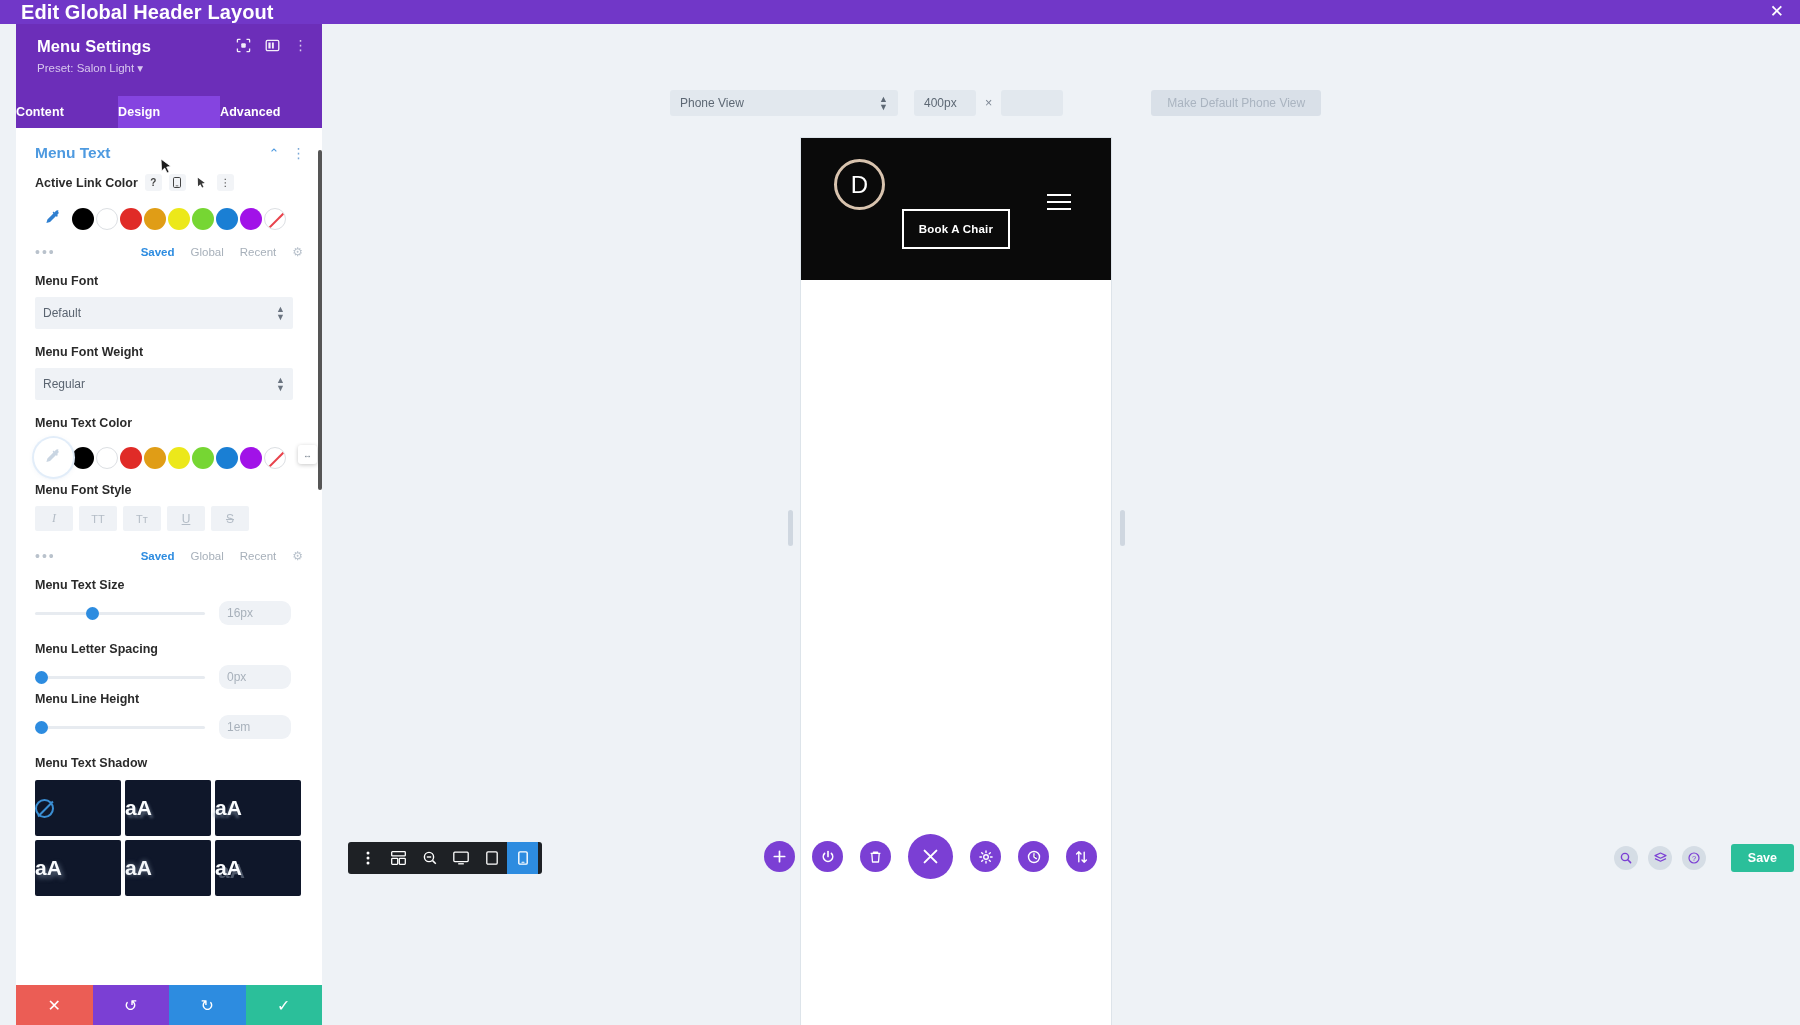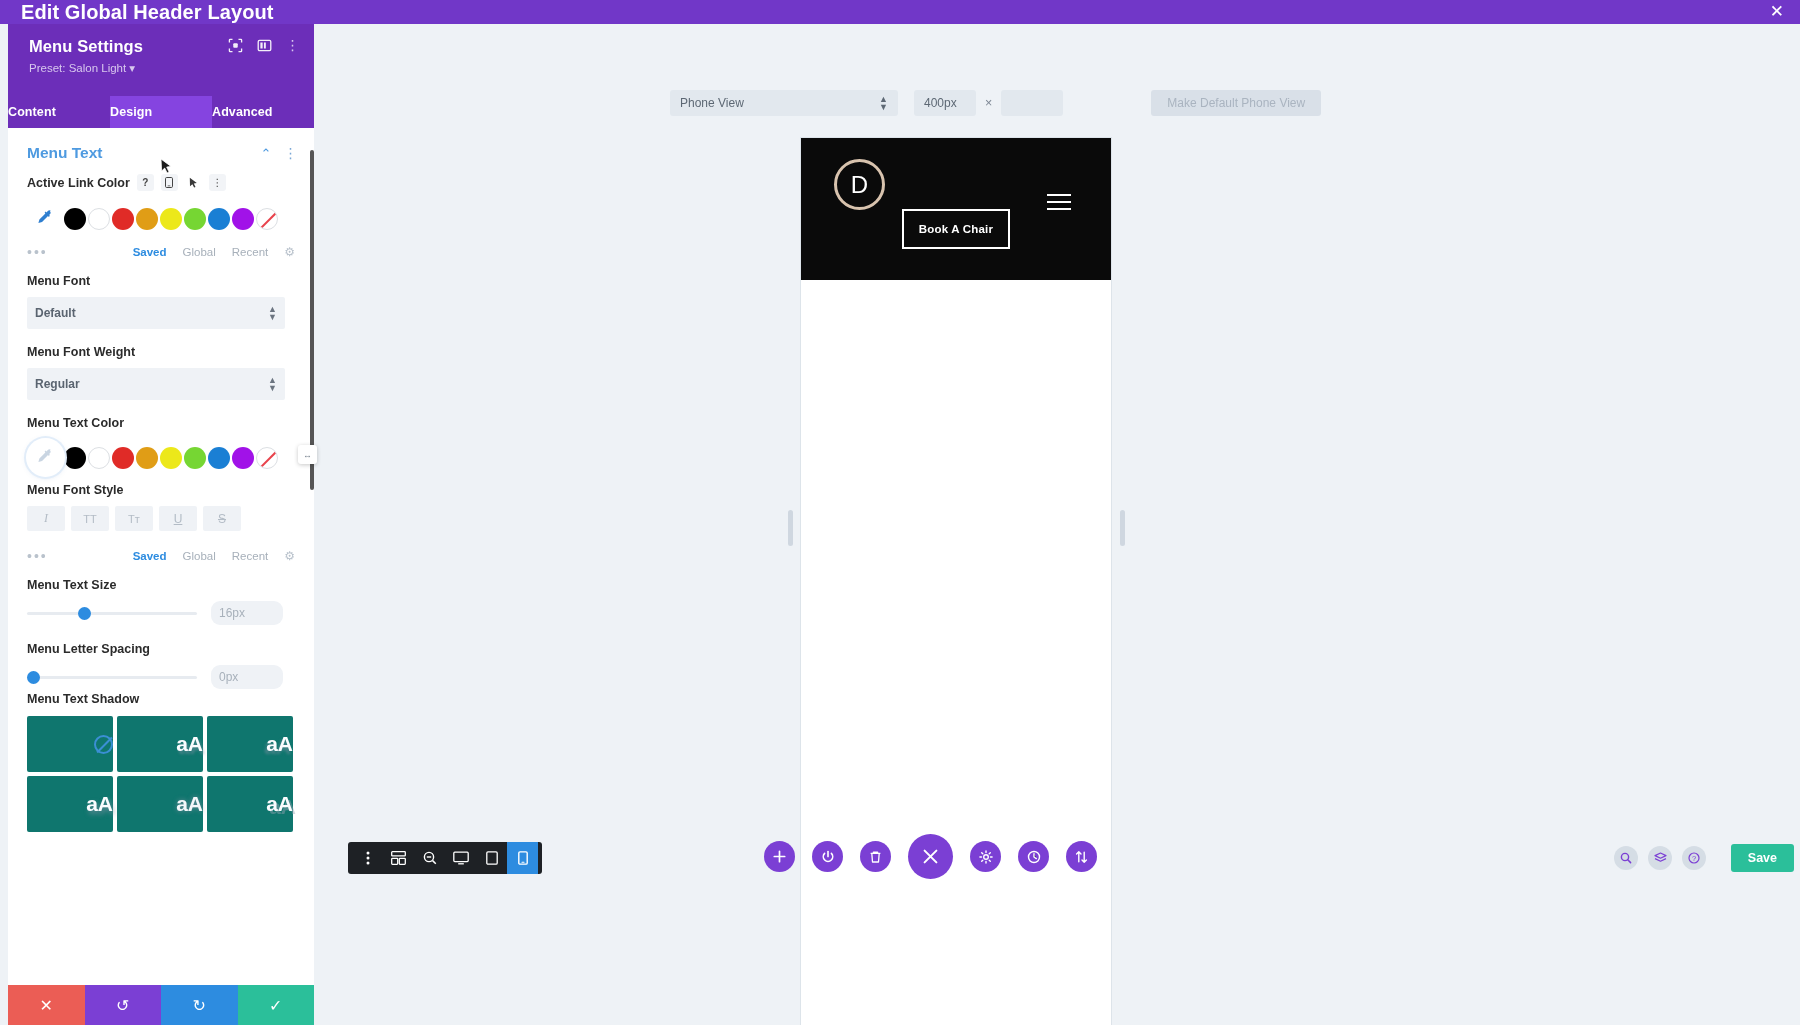--- a/index.html
+++ b/index.html
@@ -20,21 +20,21 @@
     margin-left: 21px; letter-spacing: .1px;
   }
   .titlebar .closex {
     position: absolute; right: 16px; top: 1px;
     color: #ffffff; font-size: 17px; line-height: 22px; cursor: pointer;
     font-weight: 300;
   }
 
   
   .panel {
-    position: absolute; top: 24px; left: 8px; width: 306px; height: 1001px;
+    position: absolute; top: 24px; left: 16px; width: 306px; height: 1001px;
     background: #ffffff; display: flex; flex-direction: column;
   }
   .panel-head { background: #6c2eb9; padding: 13px 0 0 0; position: relative; height: 72px; }
   .panel-head .h1 {
     color: #fff; font-size: 16.5px; font-weight: 700; margin-left: 21px; letter-spacing: .1px;
   }
   .panel-head .preset {
     color: #d8c7ee; font-size: 11.5px; margin-left: 21px; margin-top: 5px; cursor: pointer;
   }
   .panel-head .hicons {
@@ -98,21 +98,21 @@
   .meta-row { display: flex; align-items: center; padding: 0 19px; margin-bottom: 14px; }
   .meta-dots { color: #b9c2cc; font-size: 14px; letter-spacing: 2px; flex: 1; cursor: pointer; }
   .meta-link { font-size: 11.5px; margin-left: 16px; cursor: pointer; }
   .meta-link.on { color: #2d8ce0; font-weight: 700; }
   .meta-link.off { color: #a7b0ba; }
   .gear { margin-left: 16px; color: #b9c2cc; font-size: 12px; cursor:pointer; }
 
   .select {
     width: 258px; height: 25px; background: #eff2f6; border: none; border-radius: 2px;
     font-size: 12px; color: #5a6470; padding: 16px 8px; position: relative;
-    display: flex; align-items: center; cursor: pointer; font-weight: bold;
+    display: flex; align-items: center; cursor: pointer;
   }
   .select .arrows { position: absolute; right: 8px; font-size: 9px; color: #6b7480; line-height: 8px; }
 
   .style-row { display: flex; gap: 6px; }
   .style-btn {
     width: 38px; height: 25px; background: #eff2f6; border-radius: 2px;
     display: flex; align-items: center; justify-content: center;
     font-size: 12px; color: #b3bcc6; cursor: pointer;
   }
 
@@ -126,22 +126,22 @@
     background: #2d8ce0; cursor: pointer;
   }
   .numbox {
     width: 72px; height: 24px; background: #eff2f6; border-radius: 9px;
     margin-left: 14px; font-size: 12px; color: #a8b1bb; padding: 0 8px;
     display: flex; align-items: center; border: none;
   }
 
   .shadow-grid { display: grid; grid-template-columns: repeat(3, 86px); gap: 4px; padding: 0 19px; }
   .shadow-tile {
-    height: 56px; background: #0f766e; border-radius: 2px;
-    display: flex; align-items: center; justify-content: flex-end; cursor: pointer;
+    height: 56px; background: #0f172a; border-radius: 2px;
+    display: flex; align-items: center; justify-content: flex-start; cursor: pointer;
   }
   .sh-txt { font-size: 21px; font-weight: 700; color: #fafcfe; }
   .sh-1 { text-shadow: 2px 3px 3px rgba(130,145,165,.55); }
   .sh-2 { text-shadow: -2px 3px 3px rgba(130,145,165,.55); }
   .sh-3 { text-shadow: 2px 3px 5px rgba(130,145,165,.75); }
   .sh-4 { text-shadow: 0 0 5px rgba(130,145,165,.85); color:#f4f7fa; }
   .sh-5 { text-shadow: 3px 3px 0 rgba(150,163,180,.45); }
   .noicon {
     width: 19px; height: 19px; border: 2px solid #3b8fd4; border-radius: 50%;
     position: relative;
@@ -436,20 +436,31 @@
           <div class="flabel">Menu Letter Spacing</div>
         </div>
       <div class="slider-row">
         <div class="track">
           <div class="knob" style="left:0px;"></div>
         </div>
         <div class="numbox">0px</div>
       </div>
     </div>
 
+    <div class="field" style="margin-bottom:17px;">
+      <div class="flabel-row">
+          <div class="flabel">Menu Line Height</div>
+        </div>
+      <div class="slider-row">
+        <div class="track">
+          <div class="knob" style="left:0px;"></div>
+        </div>
+        <div class="numbox">1em</div>
+      </div>
+    </div>
 
     <div class="field" style="margin-bottom:10px;padding-bottom:0;">
       <div class="flabel-row">
           <div class="flabel">Menu Text Shadow</div>
         </div>
     </div>
     <div class="shadow-grid">
       <div class="shadow-tile">
           <div class="noicon"></div>
         </div>

